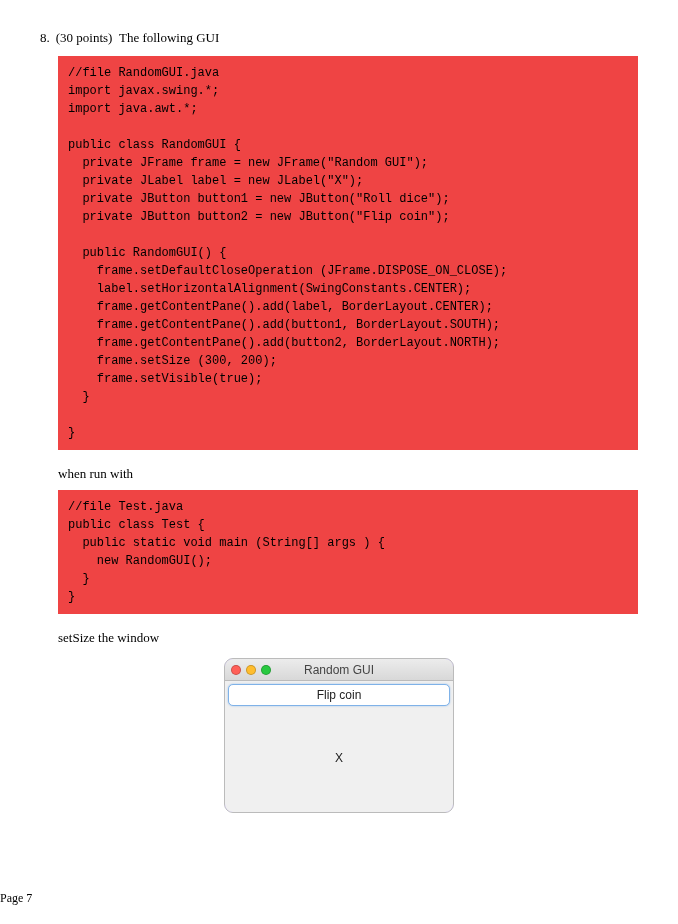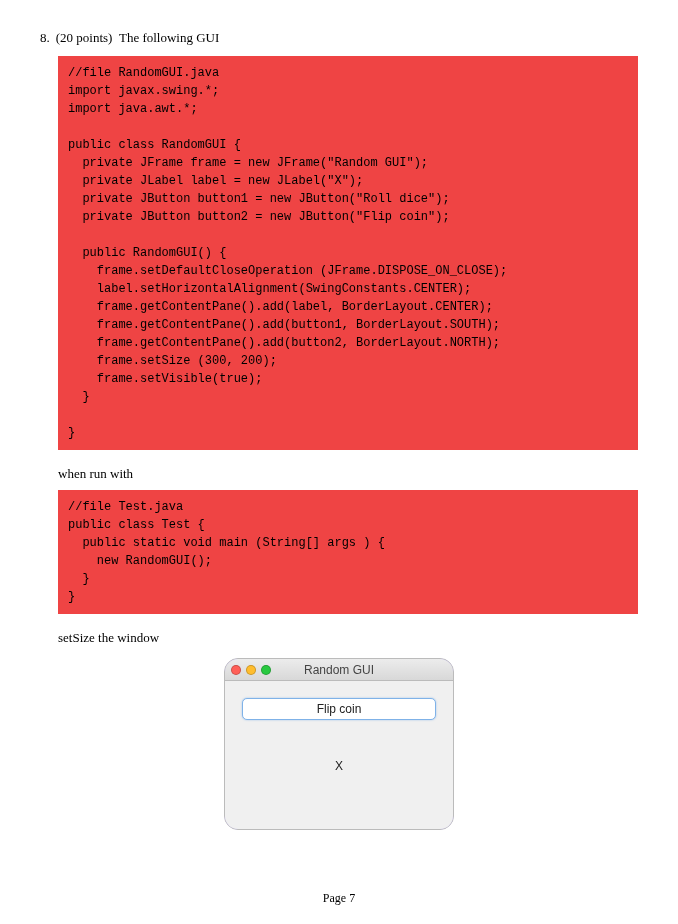--- a/index.html
+++ b/index.html
@@ -34,21 +34,21 @@
       white-space: pre;
     }
     .narrative {
       margin: 16px 0 8px 18px;
       font-family: Georgia, 'Times New Roman', serif;
     }
     .window-container {
       width: 230px;
       margin: 12px auto 0 auto;
       border: 1px solid #bbb;
-      border-radius: 14px;
+      border-radius: 9px;
       overflow: hidden;
       background: #c4b5fd;
     }
     .titlebar {
       height: 22px;
       background: linear-gradient(#ececec, #d8d8d8);
       border-bottom: 1px solid #bbb;
       display: flex;
       align-items: center;
       padding: 0 6px;
@@ -73,22 +73,22 @@
       left: 0;
       right: 0;
       text-align: center;
       font-family: -apple-system, "Helvetica Neue", Arial, sans-serif;
       font-size: 12px;
       color: #444;
       pointer-events: none;
     }
     .window-content {
       background: #f0f0f0;
-      padding: 17px;
-      height: 148px;
+      padding: 3px;
+      height: 131px;
       display: flex;
       flex-direction: column;
     }
     .swing-button {
       background: #fff;
       border: 1px solid #b8d4ee;
       border-radius: 5px;
       font-family: -apple-system, "Helvetica Neue", Arial, sans-serif;
       font-size: 12px;
       text-align: center;
@@ -110,30 +110,29 @@
       font-family: -apple-system, "Helvetica Neue", Arial, sans-serif;
       font-size: 12px;
       font-weight: 500;
       color: #222;
     }
     .page-footer {
       position: absolute;
       bottom: 18px;
       left: 0;
       right: 0;
-      text-align: center;
       font-size: 12px;
     }
   </style>
 </head>
 <body>
 
 <div class="question-line">
   <span class="question-number">8.</span>
-  <span>(20 points)</span>
+  <span>(30 points)</span>
   <span>&nbsp;&nbsp;</span>
   <span>The following GUI</span>
 </div>
 
 <div class="code-block">//file RandomGUI.java
 import javax.swing.*;
 import java.awt.*;
 
 public class RandomGUI {
   private JFrame frame = new JFrame("Random GUI");

